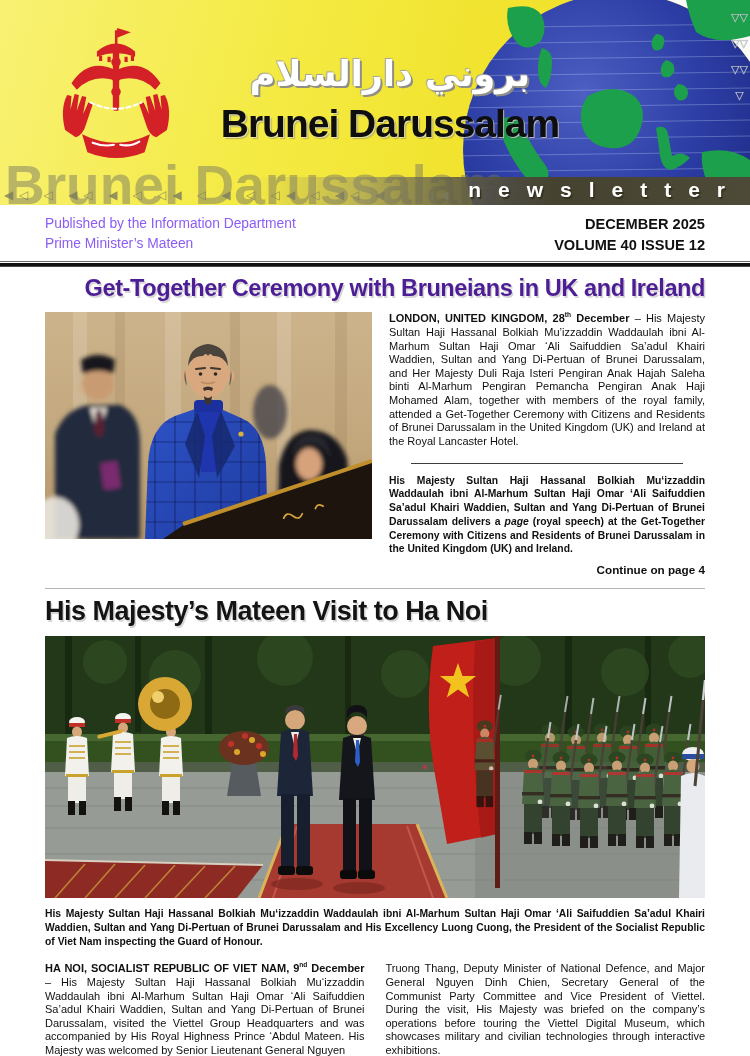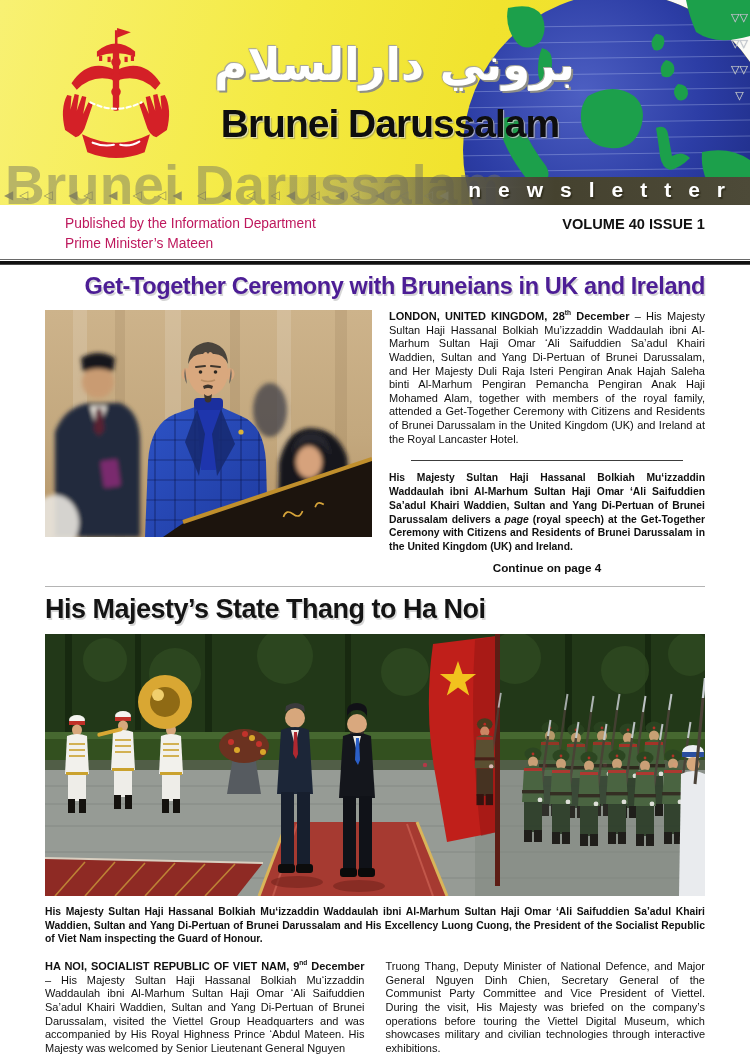--- a/index.html
+++ b/index.html
@@ -4,55 +4,55 @@
 <style>
   html,body{margin:0;padding:0;background:#ffffff;}
   .page{position:relative;width:750px;height:1056px;background:#fff;overflow:hidden;
         font-family:"Liberation Sans","DejaVu Sans",sans-serif;color:#111;}
 
   
   .masthead{position:relative;height:205px;overflow:hidden;
     background:linear-gradient(105deg,#f8f173 0%,#f4ea42 38%,#f1e32e 62%,#eddd2a 100%);}
   .globe-wrap{position:absolute;top:0;right:0;width:300px;height:205px;}
   .crest-wrap{position:absolute;top:26px;left:52px;width:128px;height:140px;}
-  .arabic-title{position:absolute;top:38px;left:205px;width:370px;text-align:right;
-    direction:rtl;font-family:"DejaVu Sans",sans-serif;font-size:45px;font-weight:bold;color:#fff;
+  .arabic-title{position:absolute;top:54px;left:205px;width:370px;text-align:center;
+    direction:rtl;font-family:"DejaVu Sans",sans-serif;font-size:35px;font-weight:bold;color:#fff;
     text-shadow:2px 2px 0 #8f8f87,-1px -1px 0 #a9a99f,0 0 2px #777;z-index:3;}
   .main-title{position:absolute;top:102px;left:195px;width:390px;text-align:center;
     font-size:39px;font-weight:800;letter-spacing:-1px;color:#0e0e0e;
     text-shadow:1px 1px 0 rgba(255,255,255,.55),2px 2px 1px rgba(90,90,90,.35);z-index:3;}
   .watermark{position:absolute;top:153px;left:5px;white-space:nowrap;font-size:55px;
     font-weight:bold;letter-spacing:0px;color:rgba(118,118,98,.48);z-index:1;}
   .news-band{position:absolute;left:0;bottom:0;width:100%;height:28px;z-index:2;
     background:linear-gradient(to right,rgba(135,130,110,0) 0%,rgba(135,130,110,0) 34%,
       rgba(135,130,110,.5) 48%,rgba(95,92,74,.85) 60%,#45422f 74%,#4d4a38 100%);}
   .news-band span{position:absolute;right:8px;top:1px;font-size:21px;font-weight:bold;color:#fff;
     letter-spacing:17px;text-shadow:1.5px 1.5px 1px #33301f;}
   .arrow-row{position:absolute;left:4px;bottom:3px;width:655px;overflow:hidden;white-space:nowrap;
     font-size:12px;letter-spacing:6px;color:#7d7b5e;opacity:.8;z-index:2;}
   .tri-col{position:absolute;right:2px;top:4px;width:17px;z-index:5;font-size:11px;line-height:26px;
     color:#c7cdd4;text-shadow:0 0 1px #8a8f96;word-break:break-all;text-align:center;}
 
   
   .pubrow{display:flex;justify-content:space-between;align-items:flex-start;padding:9px 45px 5px 45px;}
-  .pub-left{font-size:13.8px;line-height:1.45;color:#be185d;margin-left:20px;}
+  .pub-left{font-size:13.8px;line-height:1.45;color:#8b5cf6;}
   .pub-right{font-size:14.6px;font-weight:bold;text-align:right;line-height:1.45;color:#111;}
   .thick-rule{height:6px;background:linear-gradient(to bottom,#6a6a6a 0 1px,#ffffff 1px 2px,#121212 2px 5px,#4a4a4a 5px 6px);}
 
   
   .content{padding:0 45px;}
   .headline1{font-size:23.5px;font-weight:bold;letter-spacing:-0.4px;color:#4c1d95;
     margin:8px 0 10px 0;text-shadow:1.5px 1.5px 0 rgba(0,0,0,.16);text-align:right;}
   .a1-row{display:flex;gap:17px;}
   .photo1{width:327px;height:227px;flex:none;}
   .a1-text{flex:1;min-width:0;}
   .body-text{font-size:11px;line-height:1.24;text-align:justify;color:#101010;margin:0;}
   .divider{border:none;border-top:1.4px solid #3c3c3c;margin:14px 22px 10px 22px;}
   .caption{font-size:10.35px;line-height:1.33;font-weight:bold;text-align:justify;color:#101010;margin:0;}
-  .continue{font-size:11.7px;font-weight:bold;text-align:center;margin-top:7px;color:#101010;}
+  .continue{font-size:11.7px;font-weight:bold;text-align:right;margin-top:7px;color:#101010;}
   .thin-rule{border:none;border-top:1px solid #b4b4b4;margin:12px 0 0 0;}
   .headline2{font-size:27px;font-weight:bold;letter-spacing:-0.5px;color:#141414;
     margin:7px 0 9px 0;text-shadow:1.5px 1.5px 0 rgba(0,0,0,.16);}
   .photo2{width:660px;height:262px;display:block;}
   .caption2{margin-top:9px;}
   .cols{display:flex;gap:21px;margin-top:14px;}
   .col{flex:1;min-width:0;}
   sup{font-size:60%;vertical-align:super;line-height:0;}
 </style>
 </head>
@@ -145,21 +145,22 @@
     <div class="arrow-row">◀◁ ◁ ◀◁ ◀ ◁ ◁◀ ◁ ◀ ◁ ◁◀ ◁ ◀◁ ◀ ◁ ◁◀</div>
     <div class="tri-col">▽▽▽▽▽▽▽</div>
   </div>
 
   <div class="pubrow">
     <div class="pub-left">
       <div>Published by the Information Department</div>
       <div>Prime Minister’s Mateen</div>
     </div>
     <div class="pub-right">
-      <div>VOLUME 40 ISSUE 1</div>
+      <div>DECEMBER 2025</div>
+      <div>VOLUME 40 ISSUE 12</div>
     </div>
   </div>
   <div class="thick-rule"></div>
 
   <div class="content">
 
     <div class="headline1">Get-Together Ceremony with Bruneians in UK and Ireland</div>
 
     <div class="a1-row">
       <svg class="photo1" viewBox="0 0 327 227">
@@ -249,21 +250,21 @@
         <p class="body-text"><b><span>LONDON, UNITED KINGDOM, 28</span><sup>th</sup><span> December</span></b>
           <span>– His Majesty Sultan Haji Hassanal Bolkiah Mu’izzaddin Waddaulah ibni Al-Marhum Sultan Haji Omar ‘Ali Saifuddien Sa’adul Khairi Waddien, Sultan and Yang Di-Pertuan of Brunei Darussalam, and Her Majesty Duli Raja Isteri Pengiran Anak Hajah Saleha binti Al-Marhum Pengiran Pemancha Pengiran Anak Haji Mohamed Alam, together with members of the royal family, attended a Get-Together Ceremony with Citizens and Residents of Brunei Darussalam in the United Kingdom (UK) and Ireland at the Royal Lancaster Hotel.</span></p>
         <hr class="divider">
         <p class="caption"><span>His Majesty Sultan Haji Hassanal Bolkiah Mu‘izzaddin Waddaulah ibni Al-Marhum Sultan Haji Omar ‘Ali Saifuddien Sa’adul Khairi Waddien, Sultan and Yang Di-Pertuan of Brunei Darussalam delivers a </span><i>page</i><span> (royal speech) at the Get-Together Ceremony with Citizens and Residents of Brunei Darussalam in the United Kingdom (UK) and Ireland.</span></p>
         <div class="continue">Continue on page 4</div>
       </div>
     </div>
 
     <hr class="thin-rule">
 
-    <div class="headline2">His Majesty’s State Thang to Ha Noi</div>
+    <div class="headline2">His Majesty’s Mateen Visit to Ha Noi</div>
 
     <svg class="photo2" viewBox="0 0 660 262">
       <defs>
         <g id="sold">
           <line x1="15" y1="-50" x2="6" y2="18" stroke="#4b4238" stroke-width="2.4"></line>
           <line x1="15" y1="-50" x2="17.5" y2="-66" stroke="#cfd3d8" stroke-width="2"></line>
           <ellipse cx="0" cy="-32" rx="8.5" ry="6.5" fill="#2c4522"></ellipse>
           <circle cx="0" cy="-32" r="1.4" fill="#c03028"></circle>
           <ellipse cx="0" cy="-24" rx="5" ry="5.5" fill="#d7a77c"></ellipse>
           <path d="M-9,-18 Q0,-23 9,-18 L11,16 L-11,16 Z" fill="#44603a"></path>

